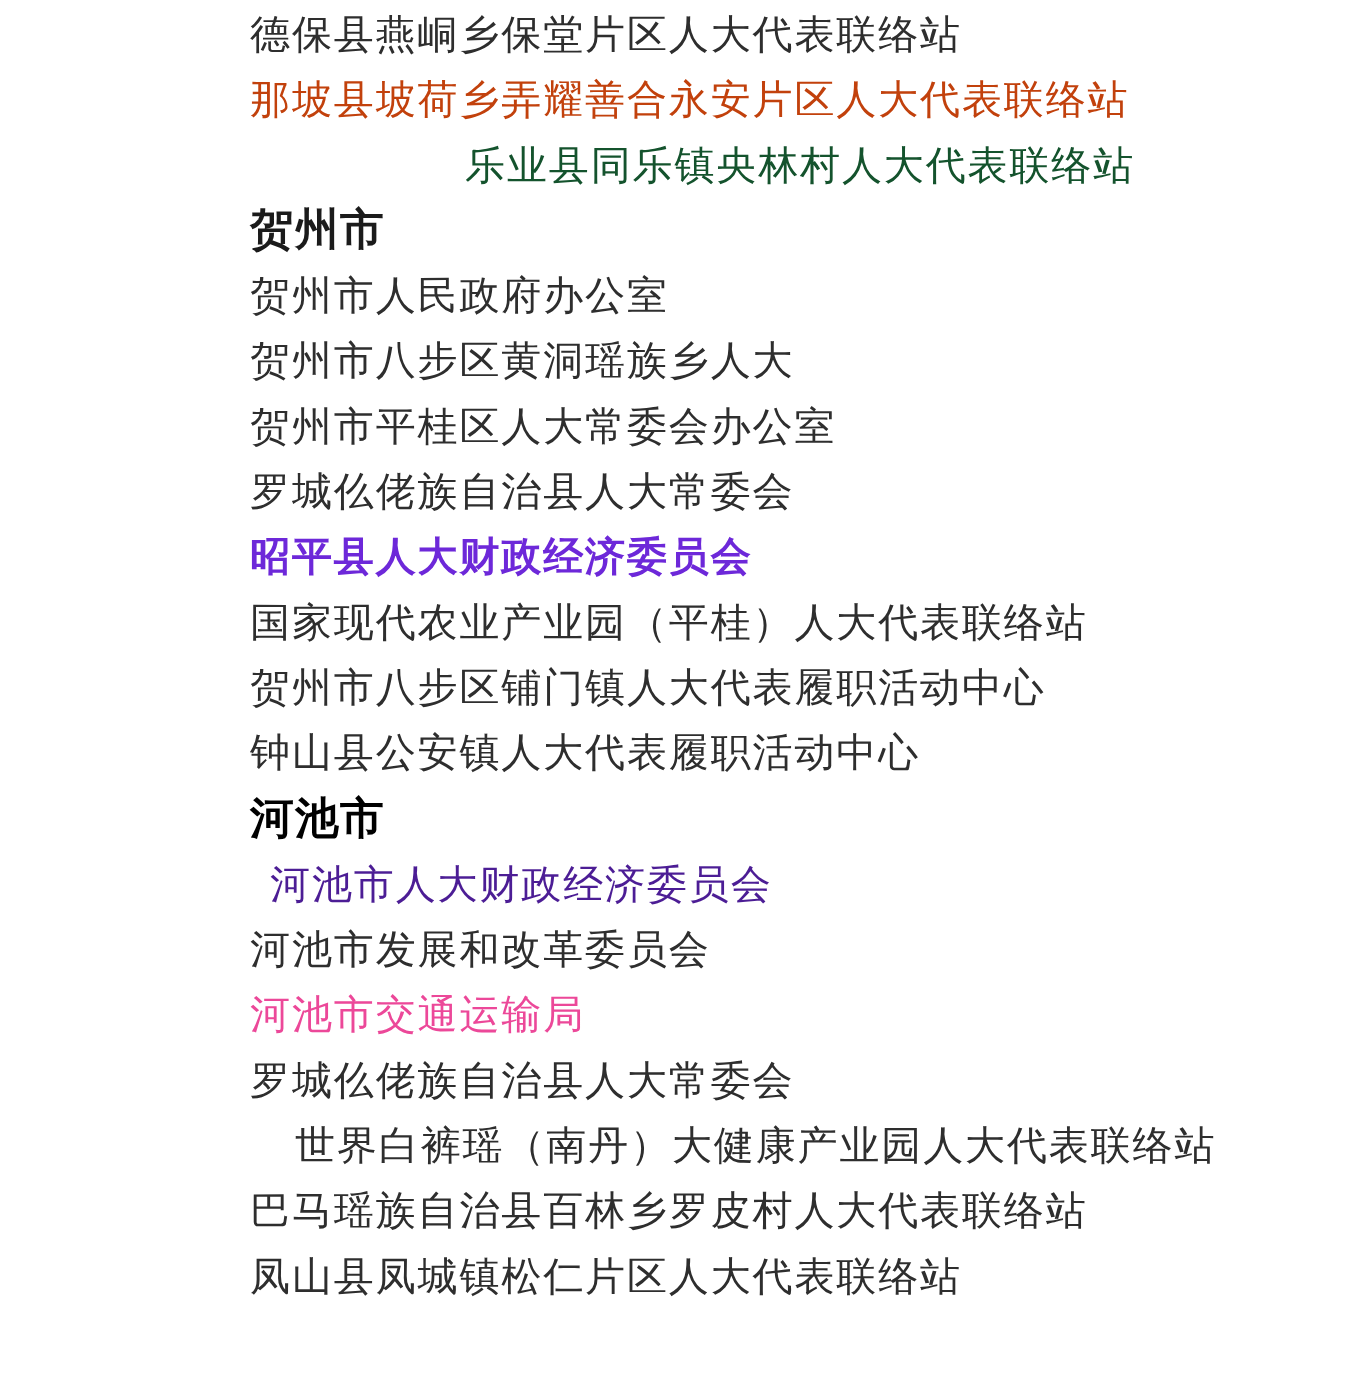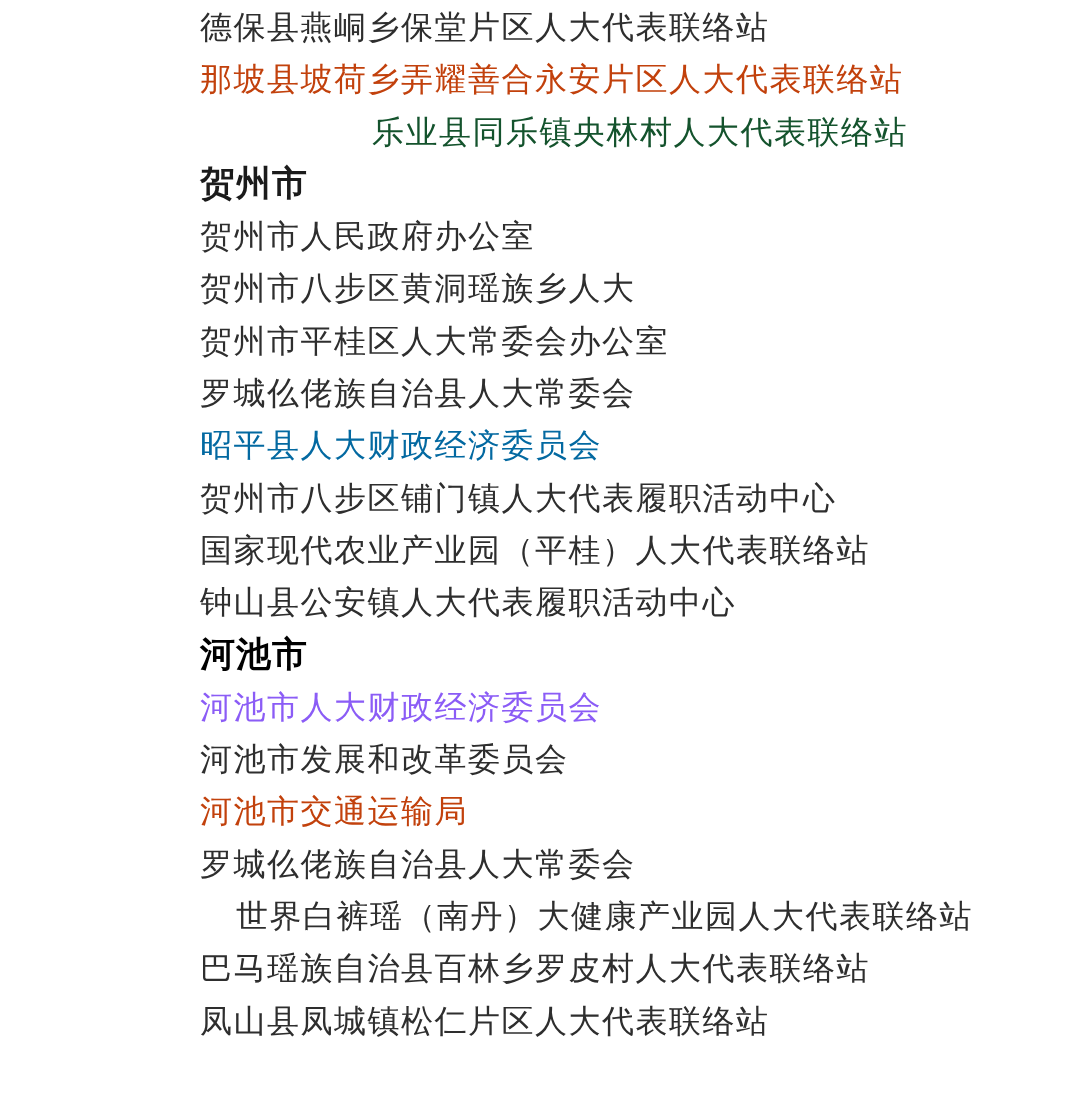--- a/index.html
+++ b/index.html
@@ -44,25 +44,25 @@
 
 <div class="doc-page" id="doc-root" style="background: rgb(255, 255, 255);">
     <div class="org-line" style="color: rgb(46, 46, 46);">德保县燕峒乡保堂片区人大代表联络站</div>
     <div class="org-line" style="color: #c2410c;">那坡县坡荷乡弄耀善合永安片区人大代表联络站</div>
     <div class="org-line" style="color: #14532d; text-align: center;">乐业县同乐镇央林村人大代表联络站</div>
     <div class="city-header" style="color: rgb(27, 27, 27);">贺州市</div>
     <div class="org-line" style="color: rgb(46, 46, 46);">贺州市人民政府办公室</div>
     <div class="org-line" style="color: rgb(46, 46, 46);">贺州市八步区黄洞瑶族乡人大</div>
     <div class="org-line" style="color: rgb(46, 46, 46);">贺州市平桂区人大常委会办公室</div>
     <div class="org-line" style="color: rgb(46, 46, 46);">罗城仫佬族自治县人大常委会</div>
-    <div class="org-line" style="color: #0369a1;">昭平县人大财政经济委员会</div>
+    <div class="org-line" style="color: #6d28d9; font-weight: bold;">昭平县人大财政经济委员会</div>
+    <div class="org-line" style="color: rgb(46, 46, 46);">国家现代农业产业园（平桂）人大代表联络站</div>
     <div class="org-line" style="color: rgb(46, 46, 46);">贺州市八步区铺门镇人大代表履职活动中心</div>
-    <div class="org-line" style="color: rgb(46, 46, 46);">国家现代农业产业园（平桂）人大代表联络站</div>
     <div class="org-line" style="color: rgb(46, 46, 46);">钟山县公安镇人大代表履职活动中心</div>
     <div class="city-header" style="color: #000000;">河池市</div>
-    <div class="org-line" style="color: #8b5cf6;">河池市人大财政经济委员会</div>
+    <div class="org-line" style="color: #4c1d95; margin-left: 16px;">河池市人大财政经济委员会</div>
     <div class="org-line" style="color: rgb(46, 46, 46);">河池市发展和改革委员会</div>
-    <div class="org-line" style="color: #c2410c;">河池市交通运输局</div>
+    <div class="org-line" style="color: #ec4899;">河池市交通运输局</div>
     <div class="org-line" style="color: rgb(46, 46, 46);">罗城仫佬族自治县人大常委会</div>
     <div class="org-line" style="color: rgb(46, 46, 46); margin-left: 36px;">世界白裤瑶（南丹）大健康产业园人大代表联络站</div>
     <div class="org-line" style="color: rgb(46, 46, 46);">巴马瑶族自治县百林乡罗皮村人大代表联络站</div>
     <div class="org-line" style="color: rgb(46, 46, 46);">凤山县凤城镇松仁片区人大代表联络站</div>
   </div>
 
 </body></html>

